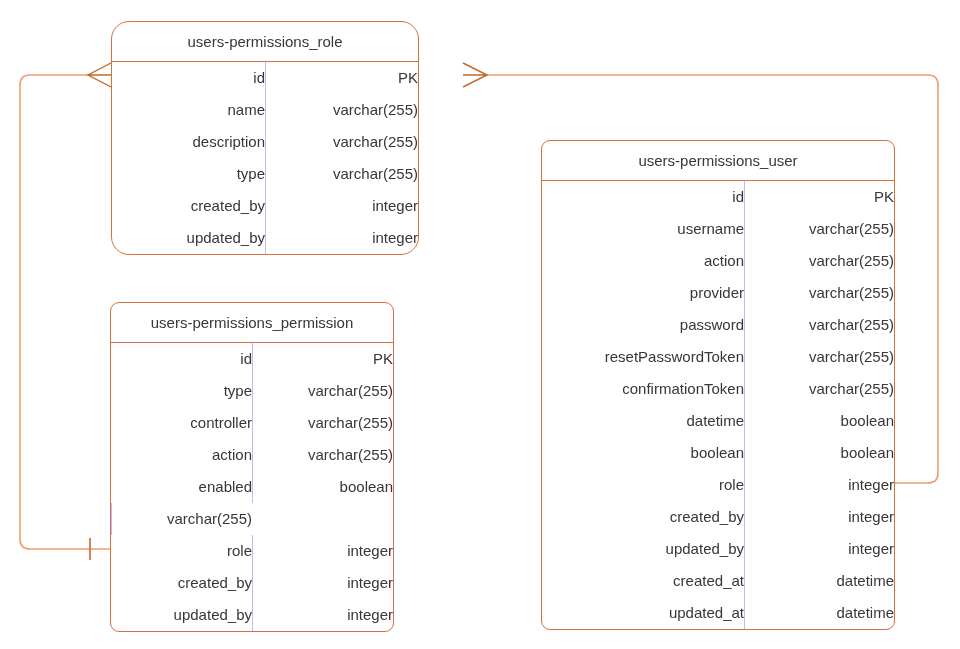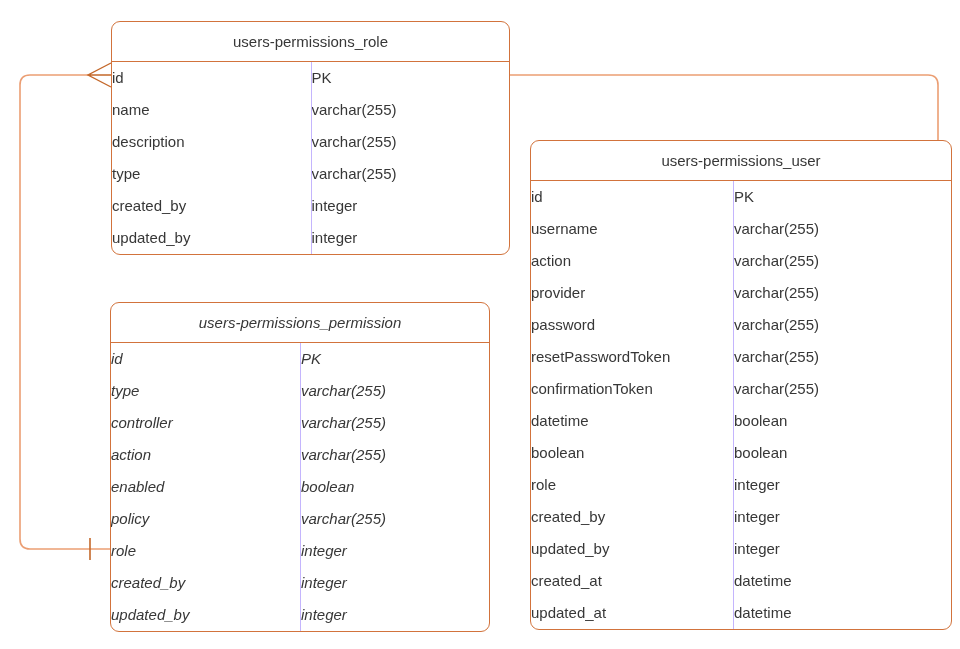--- a/index.html
+++ b/index.html
@@ -37,21 +37,21 @@
     border-bottom: 1px solid #d2733c;
     white-space: nowrap;
   }
   .entity-body .row {
     display: grid;
     grid-template-columns: var(--c1, 50%) var(--c2, 50%);
   }
   .cell {
     height: 32px;
     line-height: 32px;
-    text-align: left;
+    text-align: right;
     font-size: 15px;
     white-space: nowrap;
     overflow: hidden;
   }
   .cell.type {
     border-left: 1px solid #c4b5fd;
   }
 </style>
 </head>
 <body>
@@ -64,21 +64,21 @@
     <path d="M90,538 V560" stroke="#c4682a" stroke-width="1.6" fill="none"></path>
   </g>
 
   <g>
     <path d="M487,75 H928 Q938,75 938,85 V473 Q938,483 928,483 H866" stroke="#eb9e73" stroke-width="1.6" fill="none"></path>
     <path d="M463,63 L487,75 L463,87 M463,75 L487,75" stroke="#c4682a" stroke-width="1.4" fill="none"></path>
     <path d="M885,472 V494" stroke="#c4682a" stroke-width="1.6" fill="none"></path>
   </g>
 </svg>
 
-<div class="entity" style="left:111px; top:21px; width:399px; --c1:50%; --c2:50%;">
+<div class="entity" style="left:111px; top:21px; width:308px;border-radius:18px; --c1:50%; --c2:50%;">
   <div class="entity-title">users-permissions_role</div>
   <div class="entity-body">
     <div class="row">
       <span class="cell name">id</span>
       <span class="cell type">PK</span>
     </div>
     <div class="row">
       <span class="cell name">name</span>
       <span class="cell type">varchar(255)</span>
     </div>
@@ -94,21 +94,21 @@
       <span class="cell name">created_by</span>
       <span class="cell type">integer</span>
     </div>
     <div class="row">
       <span class="cell name">updated_by</span>
       <span class="cell type">integer</span>
     </div>
   </div>
 </div>
 
-<div class="entity" style="left:110px; top:302px; width:380px;font-style:italic; --c1:50%; --c2:50%;">
+<div class="entity" style="left:110px; top:302px; width:284px; --c1:50%; --c2:50%;">
   <div class="entity-title">users-permissions_permission</div>
   <div class="entity-body">
     <div class="row">
       <span class="cell name">id</span>
       <span class="cell type">PK</span>
     </div>
     <div class="row">
       <span class="cell name">type</span>
       <span class="cell type">varchar(255)</span>
     </div>
@@ -118,39 +118,38 @@
     </div>
     <div class="row">
       <span class="cell name">action</span>
       <span class="cell type">varchar(255)</span>
     </div>
     <div class="row">
       <span class="cell name">enabled</span>
       <span class="cell type">boolean</span>
     </div>
     <div class="row">
-      <span class="cell name">policy</span>
       <span class="cell type">varchar(255)</span>
     </div>
     <div class="row">
       <span class="cell name">role</span>
       <span class="cell type">integer</span>
     </div>
     <div class="row">
       <span class="cell name">created_by</span>
       <span class="cell type">integer</span>
     </div>
     <div class="row">
       <span class="cell name">updated_by</span>
       <span class="cell type">integer</span>
     </div>
   </div>
 </div>
 
-<div class="entity" style="left:530px; top:140px; width:422px; --c1:202px; --c2:1fr;">
+<div class="entity" style="left:541px; top:140px; width:354px; --c1:202px; --c2:1fr;">
   <div class="entity-title">users-permissions_user</div>
   <div class="entity-body">
     <div class="row">
       <span class="cell name">id</span>
       <span class="cell type">PK</span>
     </div>
     <div class="row">
       <span class="cell name">username</span>
       <span class="cell type">varchar(255)</span>
     </div>

